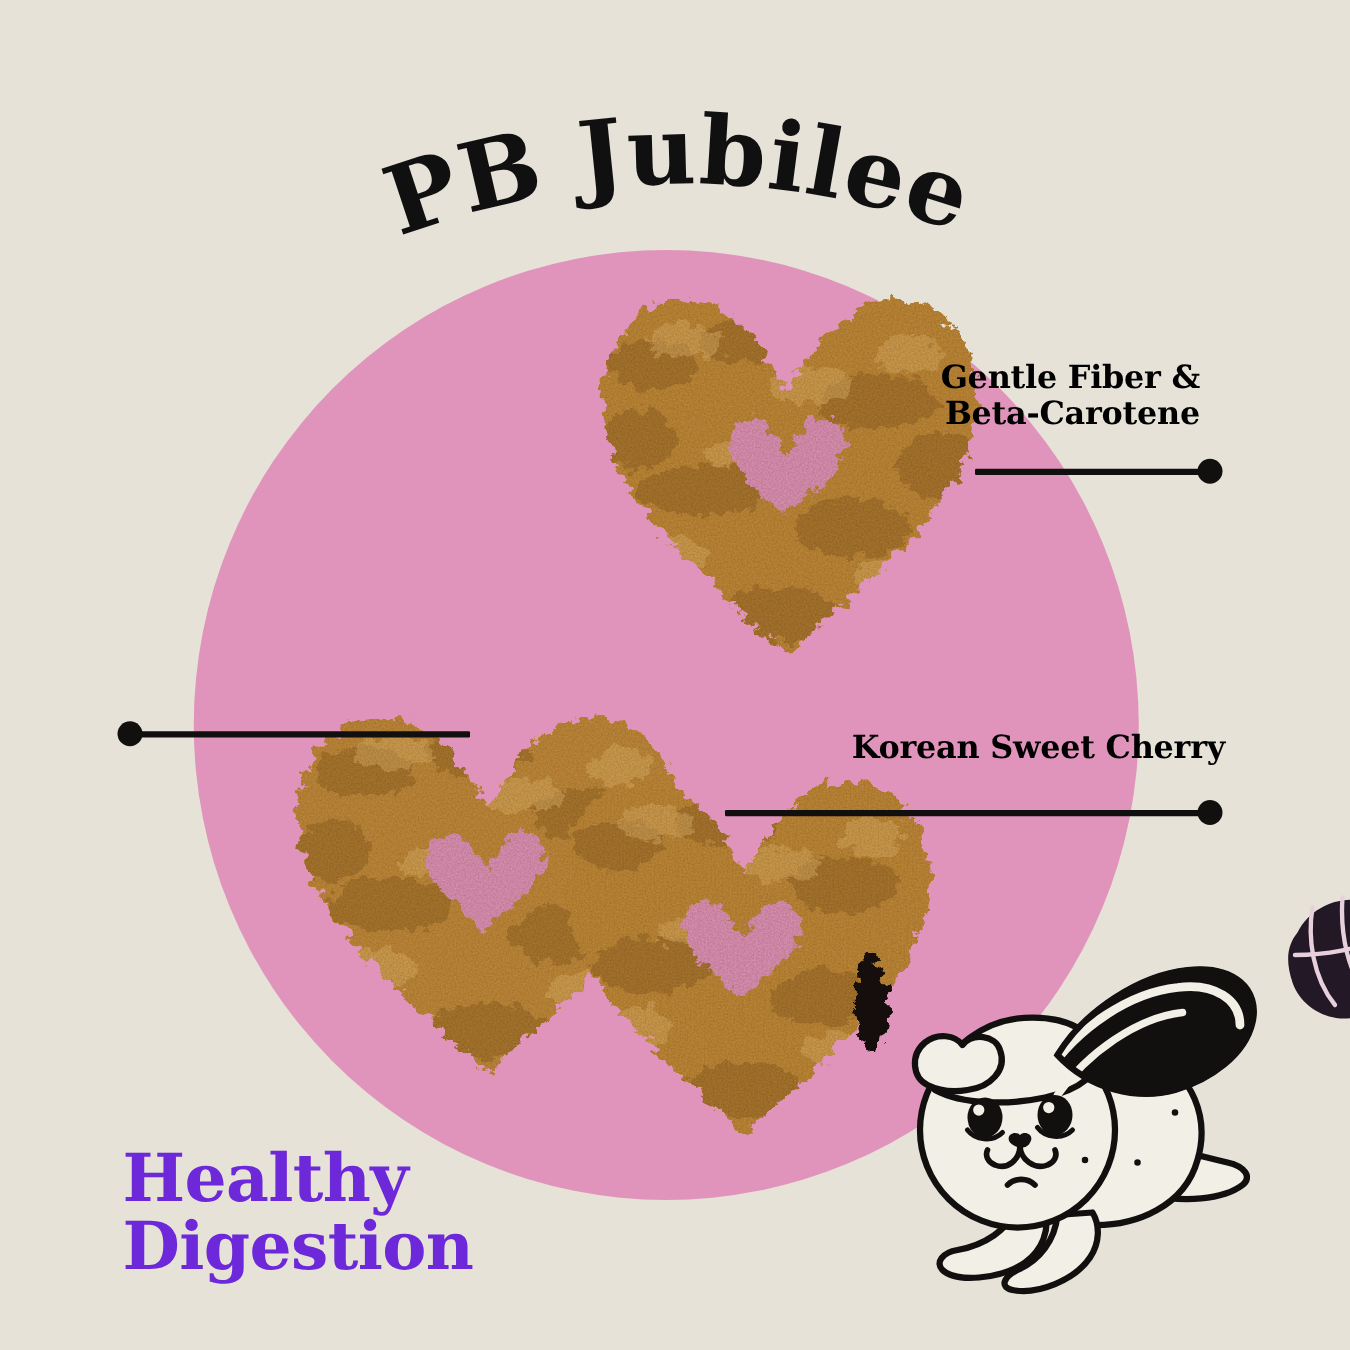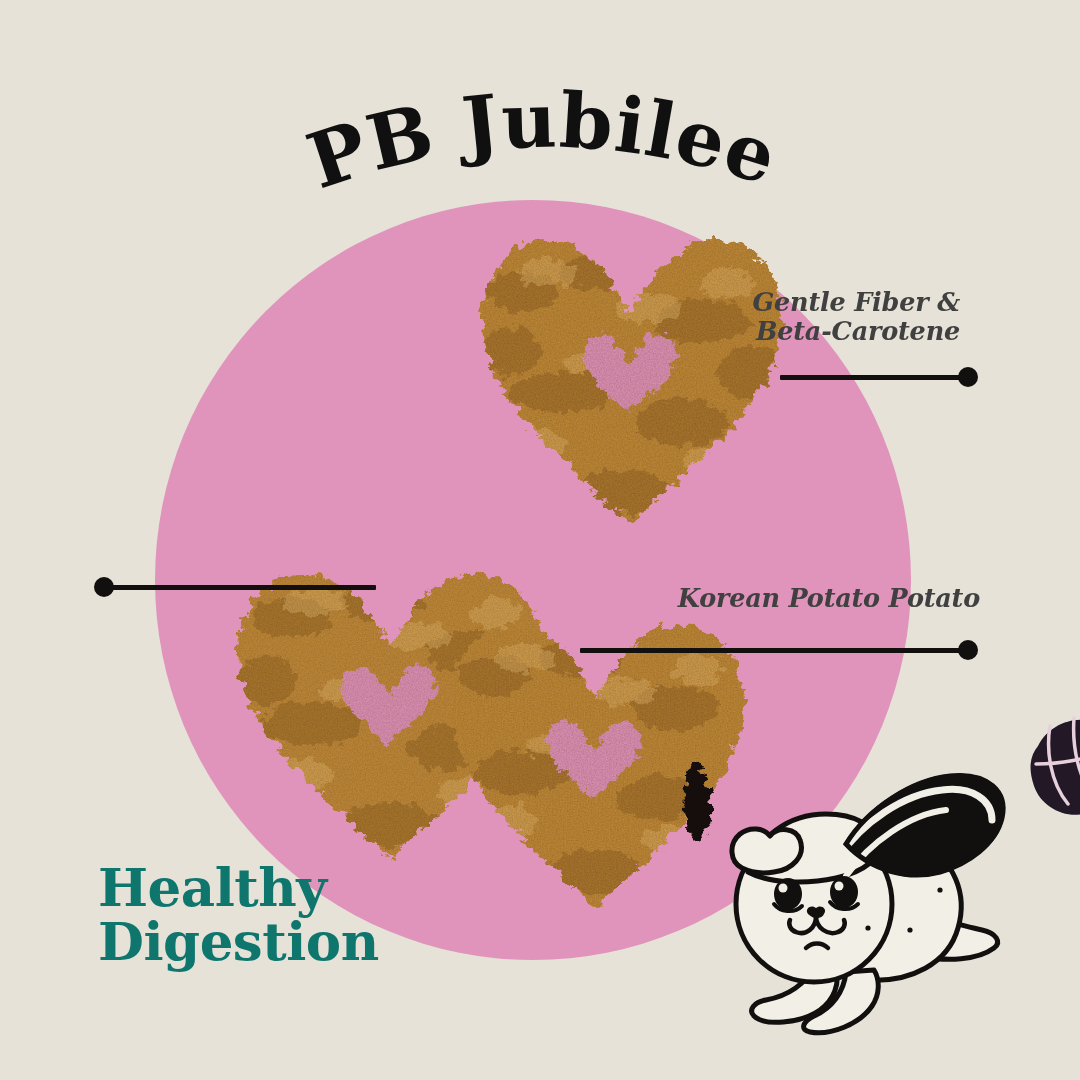--- a/index.html
+++ b/index.html
@@ -46,24 +46,23 @@
     letter-spacing: 1px;
   }
 
   
   .callout-text {
     position: absolute;
     font-family: "DejaVu Serif", serif;
     font-weight: bold;
     font-size: 25.5px;
     line-height: 1.13;
-    color: #404040;
+    color: #000000;
     letter-spacing: -0.2px;
     white-space: pre-line;
-    font-style: italic;
   }
   .callout-text.right-align { text-align: right; }
   .callout-text.left-align  { text-align: left;  }
 
   .leader {
     position: absolute;
     height: 20px;
   }
   .leader .bar {
     position: absolute;
@@ -78,26 +77,26 @@
     width: 20px;
     height: 20px;
     border-radius: 50%;
     background: #120f0f;
   }
 
   
   .headline {
     position: absolute;
     left: 98px;
-    top: 860px;
+    top: 916px;
     font-family: "DejaVu Serif", serif;
     font-weight: bold;
     font-size: 53px;
     line-height: 1.02;
-    color: #0f766e;
+    color: #6d28d9;
     letter-spacing: -0.5px;
     white-space: pre-line;
   }
 
   
   .treat { position: absolute; }
   .treat svg { display: block; overflow: visible; }
 
   
   .mascot { position: absolute; left: 696px; top: 752px; }
@@ -271,21 +270,21 @@
   <div class="leader" style="left:780px; top:367px; width:198px;">
     <div class="bar" style="left:0; width:182px;"></div>
     <div class="knob" style="left:178px;"></div>
   </div>
 
   <div class="leader" style="left:94px; top:577px; width:290px;">
     <div class="knob" style="left:0;"></div>
     <div class="bar" style="left:10px; width:272px;"></div>
   </div>
 
-  <div class="callout-text right-align" style="right:100px; top:584px; width:480px;">Korean Potato Potato</div>
+  <div class="callout-text right-align" style="right:100px; top:584px; width:480px;">Korean Sweet Cherry</div>
   <div class="leader" style="left:580px; top:640px; width:400px;">
     <div class="bar" style="left:0; width:384px;"></div>
     <div class="knob" style="left:378px;"></div>
   </div>
 
   <div class="headline">Healthy
 Digestion</div>
 
   <div class="mascot">
     <svg width="330" height="290" viewBox="0 0 330 290" xmlns="http://www.w3.org/2000/svg">

